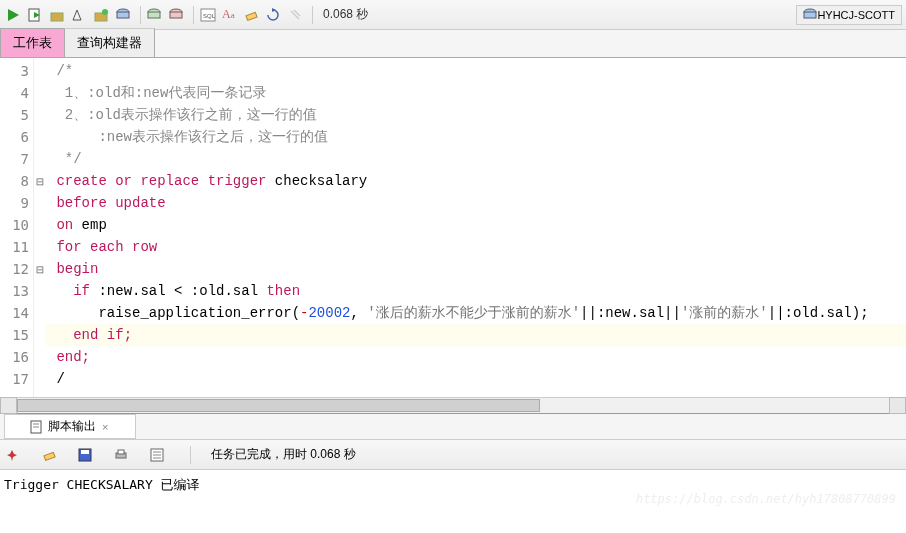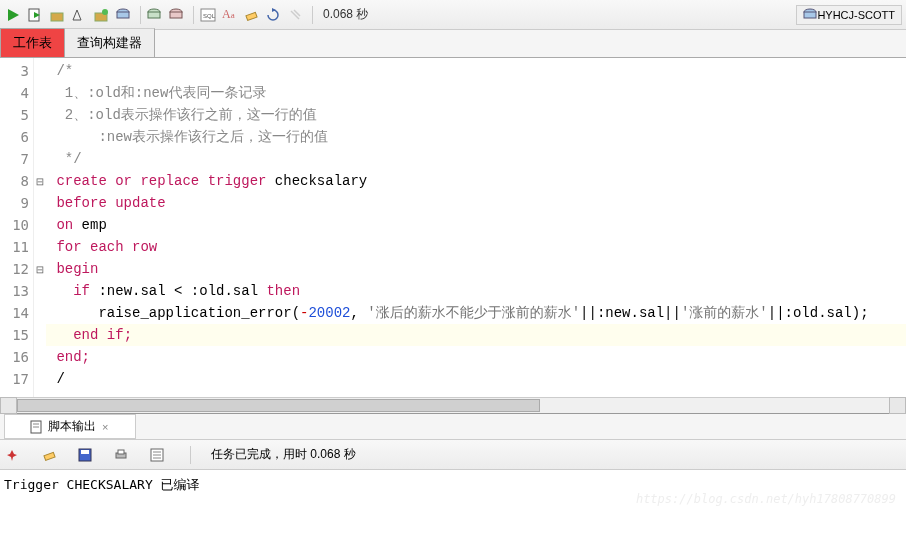--- a/index.html
+++ b/index.html
@@ -2,21 +2,21 @@
 <html><head>
 <meta charset="utf-8">
 <style>
 * { box-sizing: border-box; margin: 0; padding: 0; }
 body { font-family: "Microsoft YaHei", Arial, sans-serif; font-size: 12px; background: #fff; color: #000; }
 .toolbar { height: 30px; background: linear-gradient(#f8f8f8,#ececec); border-bottom: 1px solid #ccc; display: flex; align-items: center; padding: 0 4px; }
 .tool-icon { width: 20px; height: 20px; margin: 0 1px; display: flex; align-items: center; justify-content: flex-start; cursor: pointer; border: 1px solid transparent; }
 .sep { width: 1px; height: 18px; background: #ccc; margin: 0 4px; }
 .conn-label { margin-left: auto; background: #f0f0f0; border: 1px solid #ccc; padding: 2px 6px; display: flex; align-items: center; font-size: 11px; }
 .tabbar { height: 28px; border-bottom: 1px solid #aaa; display: flex; align-items: flex-end; background: #f5f5f5; }
-.tab { padding: 5px 12px; border: 1px solid #aaa; border-bottom: none; background: #ef4444; font-size: 13px; margin-right: -1px; cursor: pointer; }
+.tab { padding: 5px 12px; border: 1px solid #aaa; border-bottom: none; background: #f9a8d4; font-size: 13px; margin-right: -1px; cursor: pointer; }
 .tab.inactive { background: #eee; border-top: 1px solid #ccc; }
 .editor { display: flex; height: 340px; border-bottom: 1px solid #ccc; overflow: hidden; position: relative; }
 .gutter { width: 34px; background: #fff; text-align: right; padding-top: 2px; color: #888; font-family: Consolas, monospace; font-size: 14px; border-right: 1px solid #eee; }
 .gutter .ln { height: 22px; line-height: 22px; padding-right: 4px; }
 .fold-col { width: 12px; background: #fff; padding-top: 2px; }
 .fold-col .fc { height: 22px; display: flex; align-items: center; justify-content: center; color: #666; font-size: 10px; cursor: pointer; }
 .code { flex: 1; font-family: Consolas, "Courier New", monospace; font-size: 14px; padding-top: 2px; white-space: pre; overflow-x: auto; }
 .code .line { height: 22px; line-height: 22px; padding-left: 2px; }
 .code .line.hl { background: #fffeee; }
 .kw { color: #be185d; }

